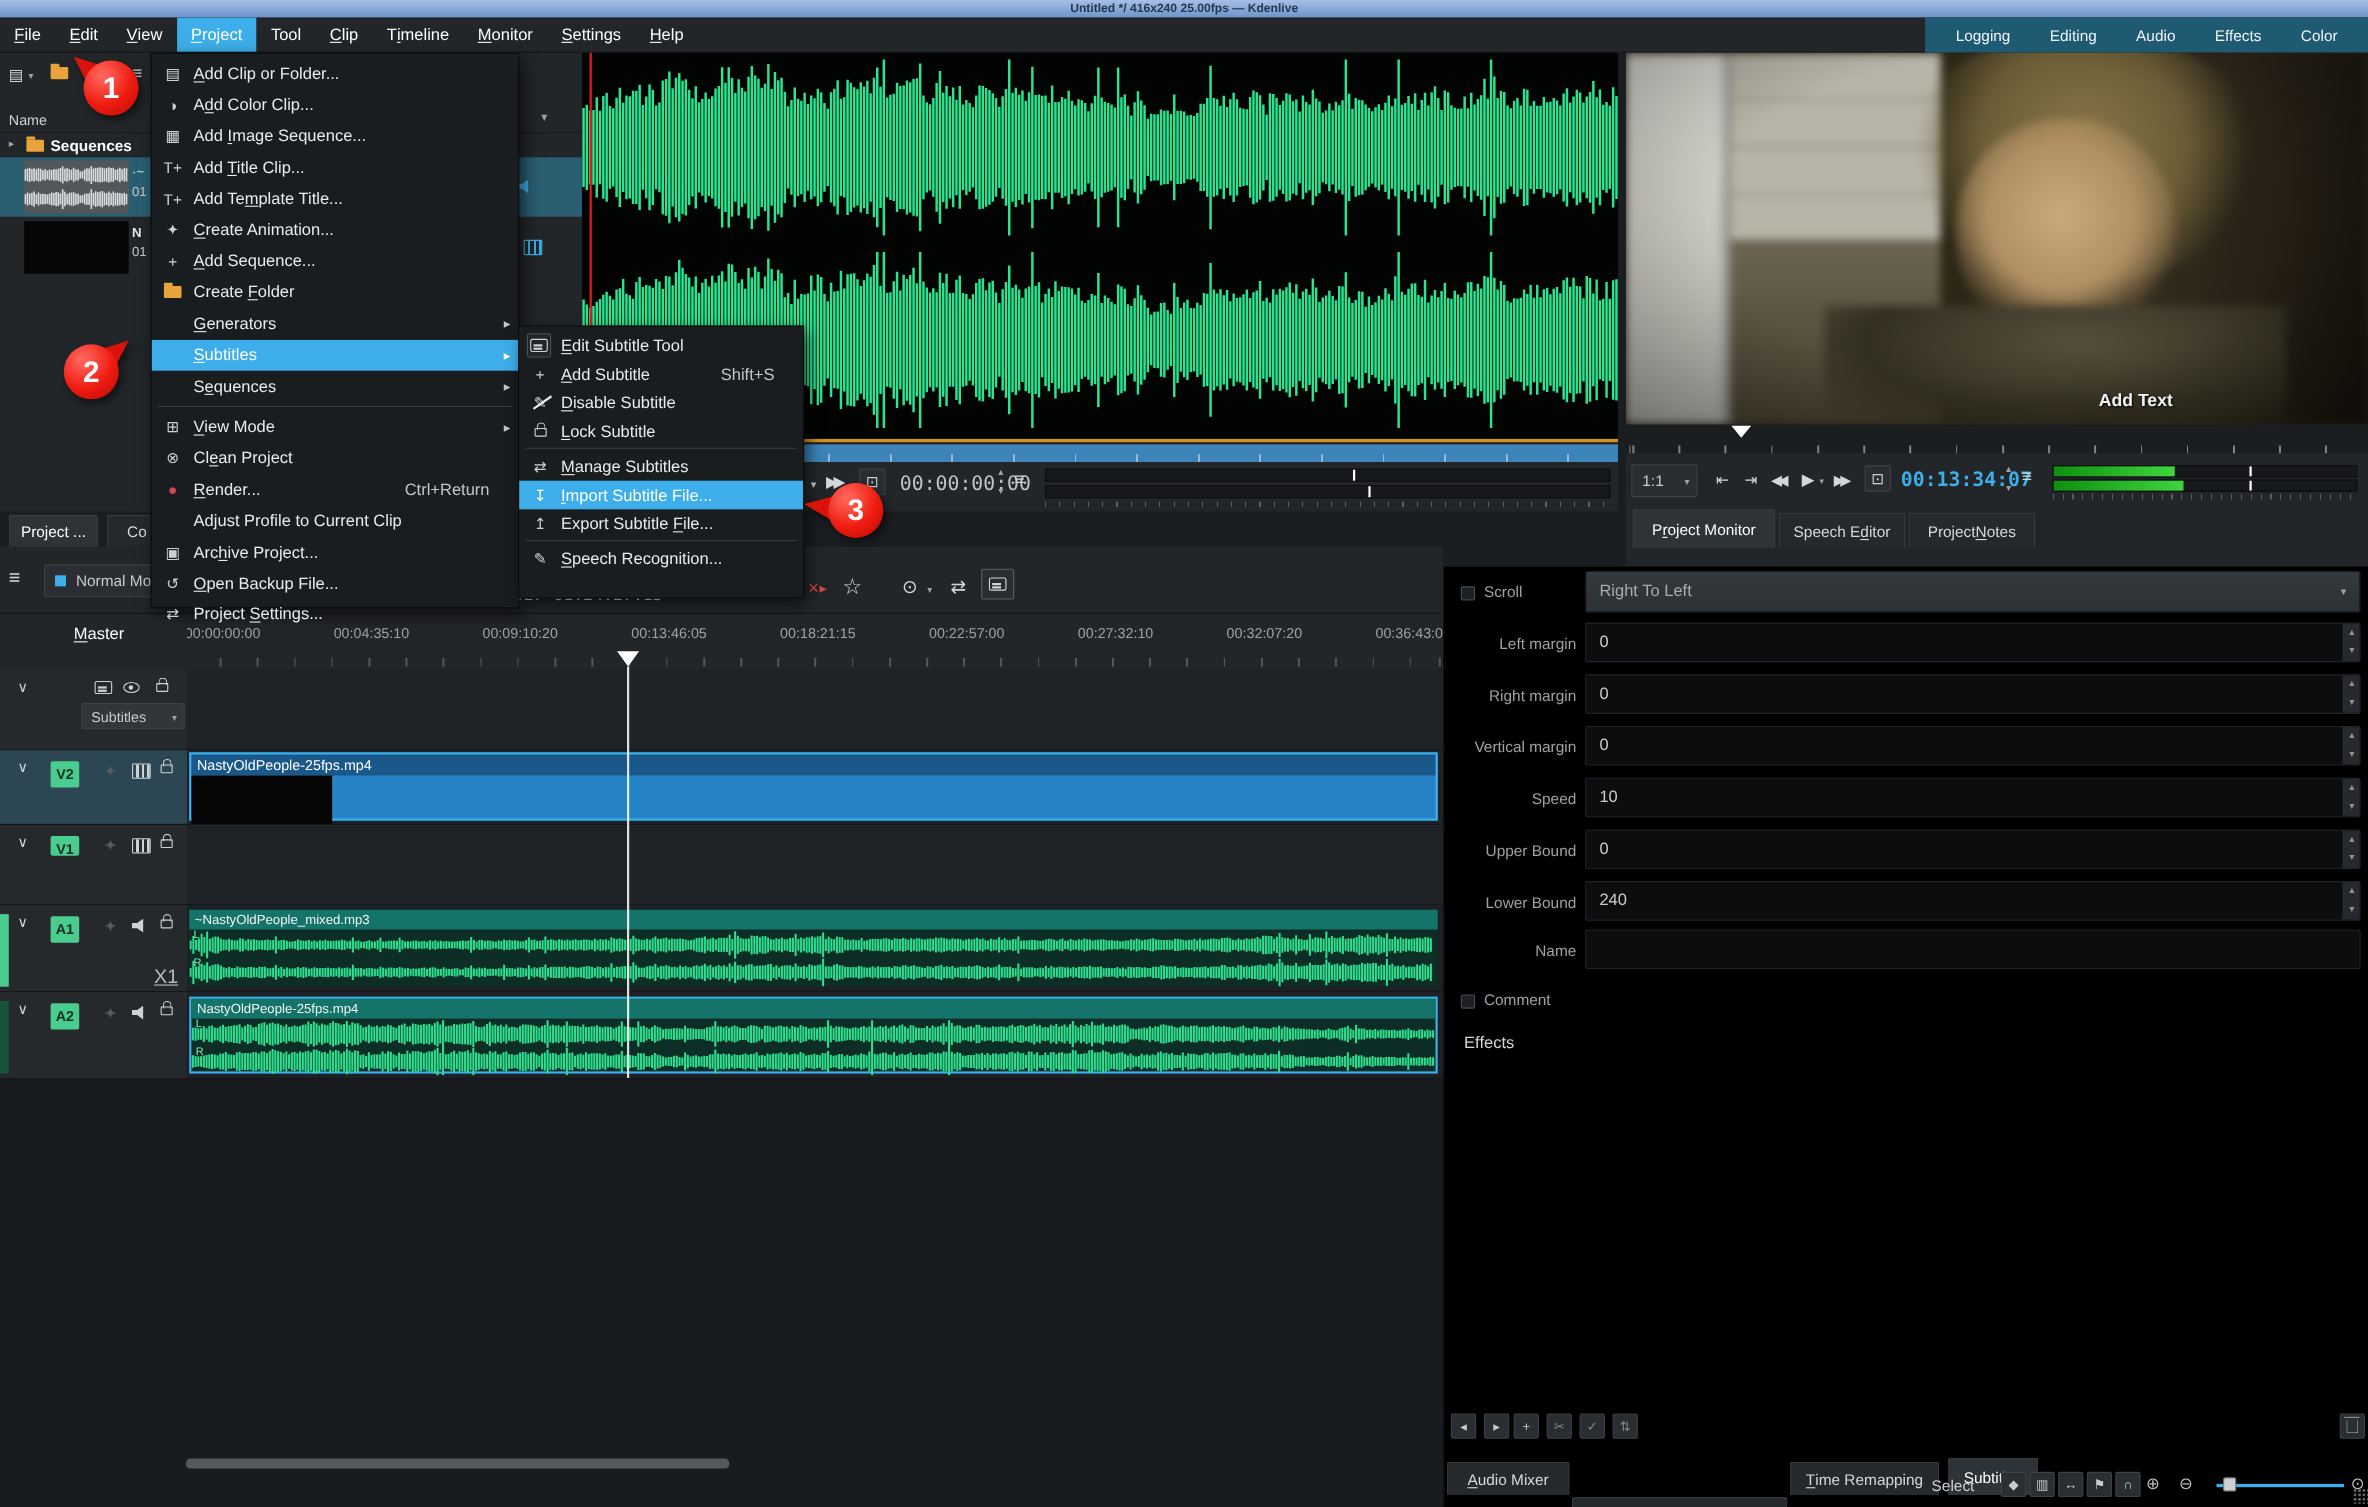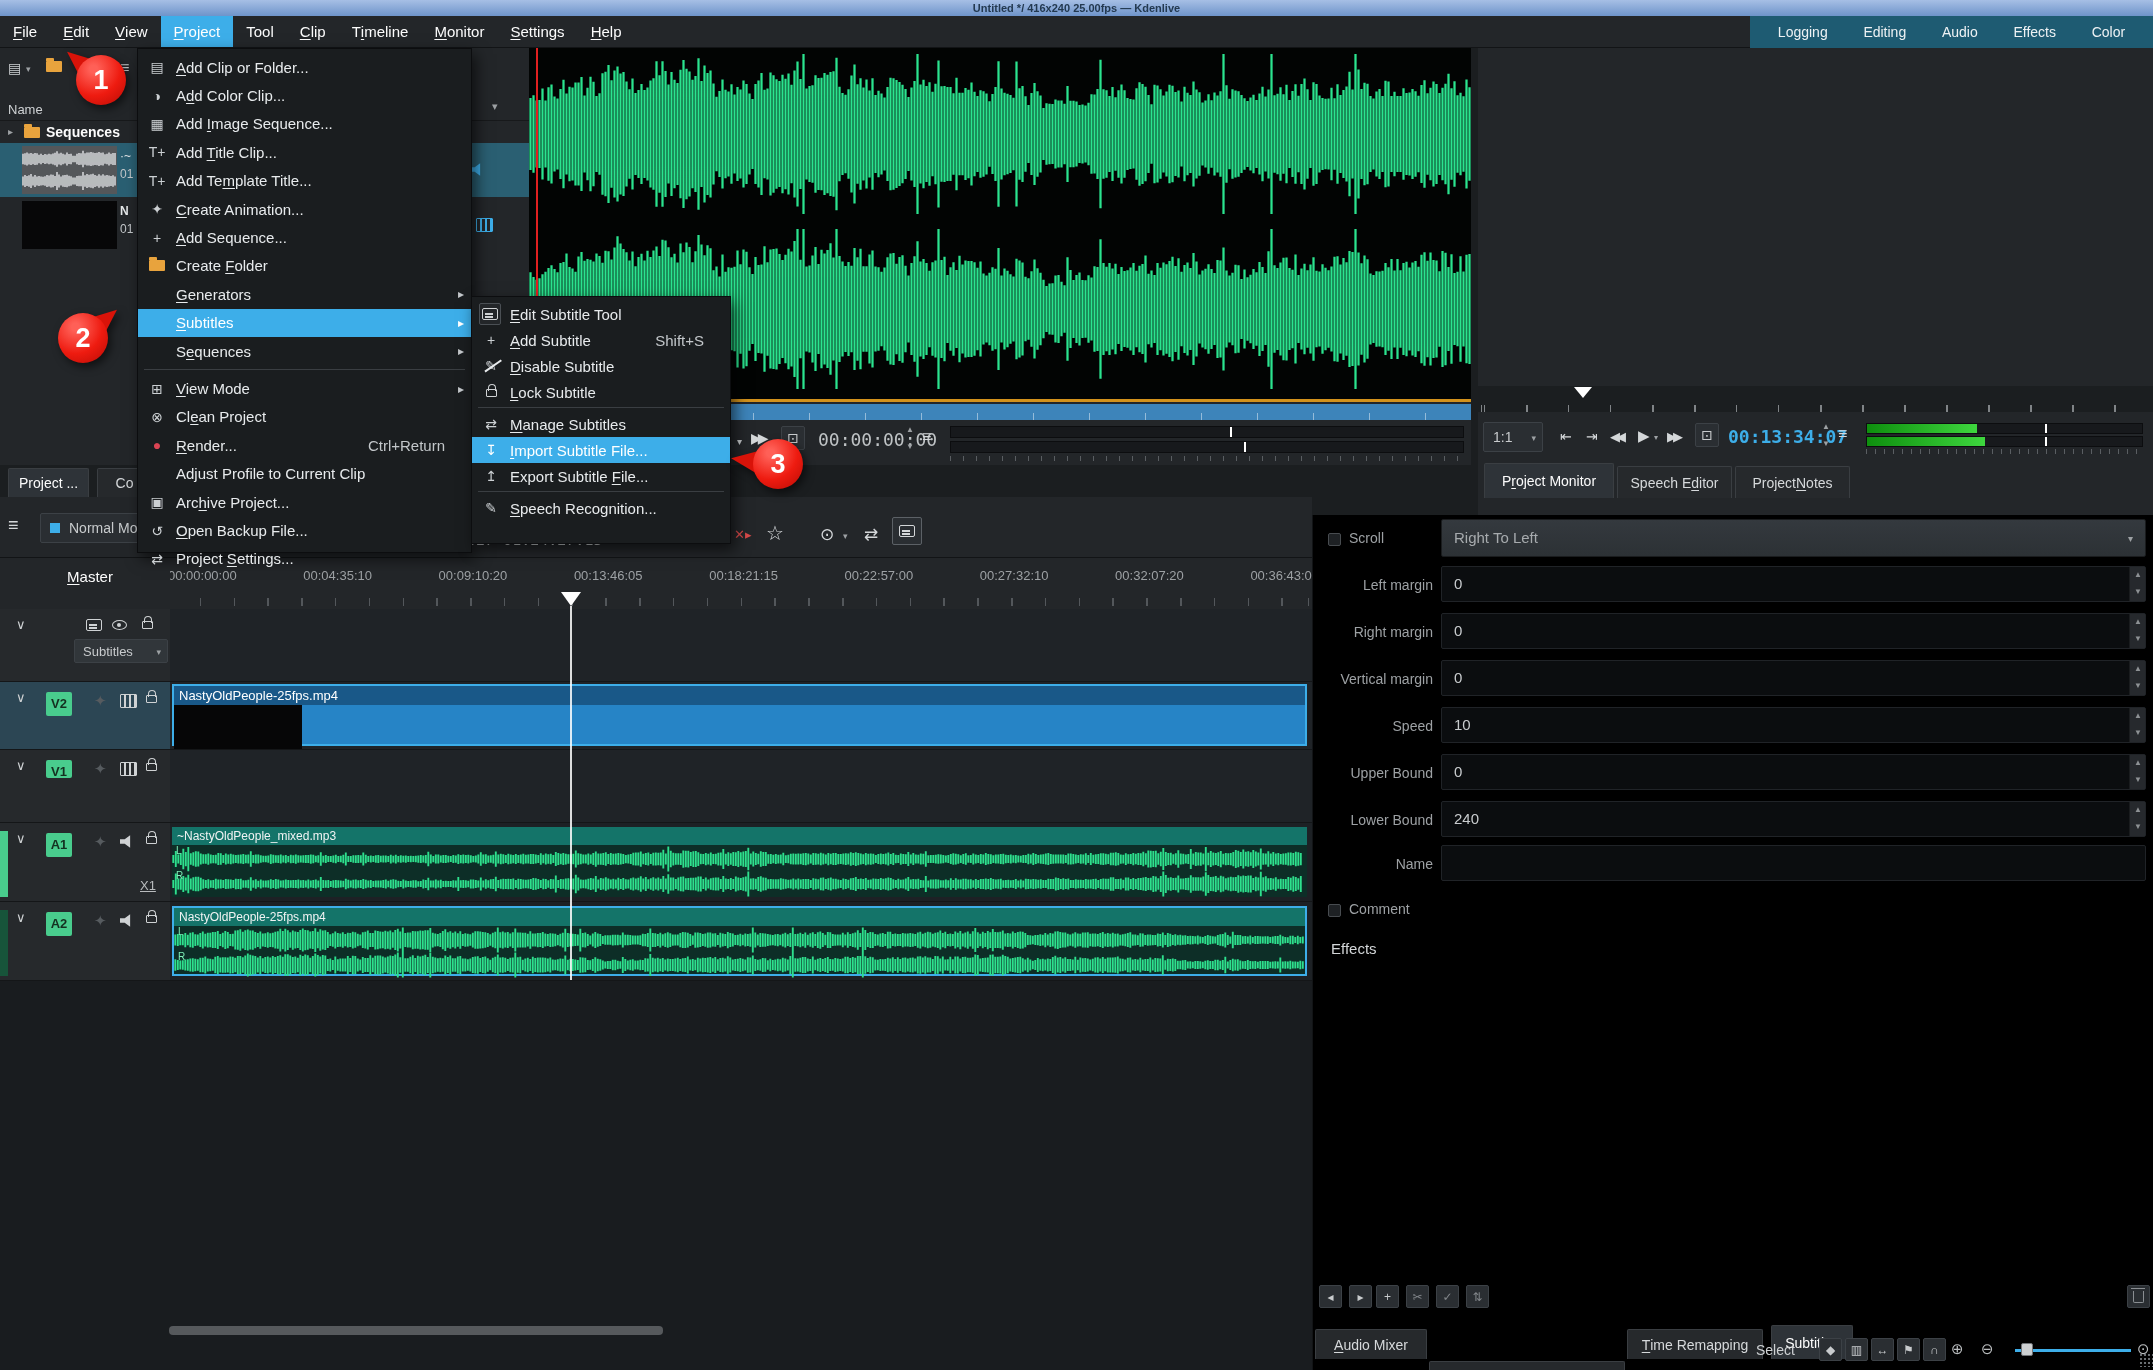--- a/index.html
+++ b/index.html
@@ -131,20 +131,33 @@
         <div style="position: absolute; left: 421px; top: 6px; width: 514px; height: 12px; background: rgb(23, 25, 28); border: 1px solid rgb(12, 13, 15);">
           <div style="position: absolute; left: 279px; top: 0px; width: 2px; height: 10px; background: rgb(255, 255, 255);"></div>
         </div>
         <div style="position: absolute; left: 421px; top: 21px; width: 514px; height: 12px; background: rgb(23, 25, 28); border: 1px solid rgb(12, 13, 15);">
           <div style="position: absolute; left: 293px; top: 0px; width: 2px; height: 10px; background: rgb(255, 255, 255);"></div>
         </div>
         <div style="position: absolute; left: 421px; top: 36px; width: 514px; height: 5px; background: repeating-linear-gradient(90deg, rgb(90, 94, 98) 0px, rgb(90, 94, 98) 1px, transparent 1px, transparent 13px);"></div>
       </div>
     </div>
   <div id="projmon" class="abs" style="left:1478px;top:48px;width:675px;height:467px;background:#232629;z-index:5">
+      <div style="position: absolute; left: 0px; top: 0px; width: 675px; height: 338px; overflow: hidden; background: rgb(44, 39, 23);">
+        <div style="position: absolute; left: 0px; top: 0px; width: 675px; height: 338px; filter: blur(4px);">
+          <div style="position: absolute; left: 0px; top: 0px; width: 96px; height: 338px; background: linear-gradient(rgb(220, 220, 212), rgb(176, 176, 168)); box-shadow: rgba(0, 0, 0, 0.35) -6px 0px 8px inset;"></div>
+          <div style="position: absolute; left: 96px; top: 0px; width: 190px; height: 170px; background: repeating-linear-gradient(0deg, rgb(183, 181, 167) 0px, rgb(183, 181, 167) 40px, rgb(154, 152, 138) 40px, rgb(154, 152, 138) 43px), rgb(178, 176, 162);"></div>
+          <div style="position: absolute; left: 96px; top: 170px; width: 190px; height: 168px; background: linear-gradient(rgb(107, 101, 82), rgb(68, 62, 45));"></div>
+          <div style="position: absolute; left: 460px; top: 0px; width: 215px; height: 338px; background: linear-gradient(100deg, rgb(58, 50, 34), rgb(22, 18, 11));"></div>
+          <div style="position: absolute; left: 250px; top: -20px; width: 330px; height: 230px; border-radius: 50%; background: radial-gradient(circle at 50% 45%, rgb(138, 119, 72) 0%, rgb(107, 92, 54) 45%, rgba(40, 33, 18, 0) 72%);"></div>
+          <div style="position: absolute; left: 300px; top: 60px; width: 200px; height: 210px; border-radius: 48%; background: radial-gradient(circle at 48% 42%, rgb(201, 169, 126) 0%, rgb(176, 143, 99) 42%, rgba(90, 70, 40, 0) 70%);"></div>
+          <div style="position: absolute; left: 180px; top: 230px; width: 420px; height: 110px; background: radial-gradient(at 55% 30%, rgb(85, 80, 60) 0%, rgb(51, 47, 32) 60%, rgba(20, 17, 10, 0) 95%);"></div>
+        </div>
+        <div style="position: absolute; left: 0px; top: 0px; width: 675px; height: 338px; background: radial-gradient(at 50% 45%, rgba(0, 0, 0, 0) 55%, rgba(0, 0, 0, 0.35) 100%);"></div>
+        <div style="position: absolute; left: 430px; top: 308px; font-size: 16px; font-weight: bold; color: rgb(244, 244, 244); text-shadow: rgb(0, 0, 0) 1px 1px 2px; white-space: nowrap;">Add Text</div>
+      </div>
       <div style="position: absolute; left: 0px; top: 338px; width: 675px; height: 26px; background: repeating-linear-gradient(90deg, rgb(128, 132, 135) 0px, rgb(128, 132, 135) 1.5px, transparent 1.5px, transparent 42px) 6px bottom / 100% 7px repeat-x rgb(27, 30, 32);">
         <div style="position: absolute; left: 96px; top: 1px; width: 0px; height: 0px; border-left: 9px solid transparent; border-right: 9px solid transparent; border-top: 11px solid rgb(255, 255, 255);"></div>
       </div>
       <div style="position: absolute; left: 0px; top: 367px; width: 675px; height: 48px; background: rgb(35, 38, 41);">
         <div class="btnbox" style="position: absolute; left: 5px; top: 7px; width: 60px; height: 30px; justify-content: flex-start; padding-left: 9px; font-size: 14px;">1:1<div style="position: absolute; right: 6px; top: 10px; font-size: 9px; color: rgb(157, 161, 164); white-space: nowrap;">▾</div></div>
         <div style="position: absolute; left: 82px; top: 13px; font-size: 14px; color: rgb(212, 215, 217); white-space: nowrap;">⇤</div>
         <div style="position: absolute; left: 108px; top: 13px; font-size: 14px; color: rgb(212, 215, 217); white-space: nowrap;">⇥</div>
         <div style="position: absolute; left: 132px; top: 14px; font-size: 13px; letter-spacing: -4px; color: rgb(212, 215, 217); white-space: nowrap;">◀◀</div>
         <div style="position: absolute; left: 160px; top: 12px; font-size: 15px; color: rgb(212, 215, 217); white-space: nowrap;">▶</div>
         <div style="position: absolute; left: 176px; top: 18px; font-size: 8px; color: rgb(157, 161, 164); white-space: nowrap;">▾</div>
@@ -231,21 +244,21 @@
         <div class="i-lock" style="position: absolute; left: 146px; top: 13px;"></div>
       </div>
       <div style="position: absolute; left: 170px; top: 285px; width: 1142px; height: 72px; background: rgb(31, 35, 39);"></div>
       <div style="position: absolute; left: 0px; top: 357px; width: 1312px; height: 1px; background: rgb(20, 22, 24);"></div>
       <div style="position: absolute; left: 0px; top: 358px; width: 170px; height: 78px; background: rgb(38, 41, 44);">
         <div style="position: absolute; left: 16px; top: 8px; font-size: 13px; color: rgb(207, 210, 212); white-space: nowrap;">∨</div>
         <div style="position: absolute; left: 46px; top: 10px; width: 26px; height: 24px; background: rgb(73, 204, 141); color: rgb(20, 48, 32); font-weight: bold; font-size: 13px; text-align: center; line-height: 24px; border-radius: 2px; white-space: nowrap;">A1</div>
         <div style="position: absolute; left: 94px; top: 10px; font-size: 15px; color: rgb(86, 91, 95); white-space: nowrap;">✦</div>
         <div class="i-spk" style="position: absolute; left: 120px; top: 12px;"></div>
         <div class="i-lock" style="position: absolute; left: 146px; top: 13px;"></div>
-        <div style="position: absolute; left: 140px; top: 55px; font-size: 13px; color: rgb(185, 188, 190); white-space: nowrap; text-decoration: underline;">X1</div>
+        <div style="position: absolute; left: 140px; top: 55px; font-size: 18px; color: rgb(185, 188, 190); white-space: nowrap; text-decoration: underline;">X1</div>
       </div>
       <div style="position: absolute; left: 170px; top: 358px; width: 1142px; height: 78px; background: rgb(29, 33, 37);"></div>
       <div style="position: absolute; left: 0px; top: 436px; width: 1312px; height: 1px; background: rgb(20, 22, 24);"></div>
       <div style="position: absolute; left: 0px; top: 366px; width: 8px; height: 66px; background: rgb(73, 204, 141);"></div>
       <div style="position: absolute; left: 172px; top: 362px; width: 1135px; height: 70px; background: rgb(13, 46, 39);">
         <svg width="1131" height="52" style="position: absolute; left: 0px; top: 18px;">
           <path d="M1.3 9.9V18.1M1.3 35.0V43.0M3.8 6.0V22.0M3.8 28.4V49.6M6.3 9.5V18.6M6.3 33.6V44.4M8.8 8.2V19.9M8.8 33.3V44.7M11.3 3.8V24.3M11.3 31.1V46.9M13.8 6.9V21.2M13.8 32.5V45.5M16.3 1.9V26.2M16.3 29.8V48.2M18.8 8.3V19.8M18.8 33.4V44.6M21.3 7.3V20.8M21.3 32.3V45.7M23.8 6.3V21.8M23.8 31.7V46.3M26.3 6.6V21.5M26.3 31.7V46.3M28.8 8.5V19.6M28.8 32.7V45.3M31.3 9.3V18.8M31.3 34.3V43.7M33.8 9.3V18.7M33.8 34.9V43.1M36.3 8.4V19.7M36.3 34.2V43.8M38.8 9.6V18.5M38.8 35.3V42.7M41.3 9.9V18.2M41.3 34.9V43.1M43.8 9.7V18.4M43.8 33.7V44.3M46.3 8.0V20.1M46.3 34.5V43.5M48.8 8.3V19.8M48.8 34.5V43.5M51.3 10.0V18.1M51.3 34.9V43.1M53.8 8.6V19.4M53.8 34.1V43.9M56.3 9.4V18.7M56.3 34.2V43.8M58.8 8.8V19.3M58.8 34.5V43.5M61.3 9.5V18.6M61.3 34.9V43.1M63.8 10.1V18.0M63.8 33.8V44.2M66.3 9.7V18.4M66.3 34.0V44.0M68.8 9.5V18.6M68.8 33.8V44.2M71.3 9.0V19.0M71.3 35.2V42.8M73.8 9.7V18.3M73.8 35.2V42.8M76.3 9.6V18.5M76.3 34.7V43.3M78.8 6.3V21.8M78.8 32.3V45.7M81.3 10.1V17.9M81.3 35.2V42.8M83.8 9.5V18.6M83.8 34.2V43.8M86.3 9.5V18.5M86.3 35.8V42.2M88.8 10.3V17.8M88.8 34.6V43.4M91.3 10.8V17.3M91.3 35.5V42.5M93.8 10.8V17.3M93.8 35.5V42.5M96.3 10.4V17.7M96.3 35.2V42.8M98.8 9.2V18.9M98.8 34.2V43.8M101.3 9.7V18.3M101.3 34.9V43.1M103.8 10.3V17.7M103.8 34.0V44.0M106.3 10.2V17.9M106.3 34.6V43.4M108.8 9.6V18.5M108.8 35.6V42.4M111.3 10.6V17.5M111.3 35.3V42.7M113.8 9.9V18.2M113.8 34.4V43.6M116.3 10.9V17.2M116.3 34.9V43.1M118.8 9.8V18.3M118.8 35.2V42.8M121.3 10.2V17.9M121.3 34.9V43.1M123.8 9.4V18.7M123.8 34.9V43.1M126.3 10.3V17.8M126.3 34.5V43.5M128.8 10.5V17.6M128.8 35.2V42.8M131.3 10.3V17.8M131.3 35.1V42.9M133.8 10.0V18.1M133.8 35.4V42.6M136.3 10.1V18.0M136.3 34.4V43.6M138.8 9.4V18.7M138.8 35.5V42.5M141.3 9.7V18.3M141.3 34.9V43.1M143.8 10.8V17.3M143.8 34.6V43.4M146.3 10.3V17.8M146.3 35.5V42.5M148.8 7.3V20.8M148.8 32.1V45.9M151.3 10.7V17.4M151.3 35.1V42.9M153.8 9.9V18.1M153.8 35.3V42.7M156.3 11.1V17.0M156.3 35.1V42.9M158.8 11.1V17.0M158.8 36.1V41.9M161.3 10.4V17.7M161.3 35.3V42.7M163.8 9.8V18.3M163.8 35.0V43.0M166.3 11.0V17.1M166.3 35.3V42.7M168.8 10.8V17.3M168.8 35.6V42.4M171.3 9.8V18.2M171.3 35.7V42.3M173.8 7.6V20.5M173.8 33.8V44.2M176.3 11.0V17.0M176.3 34.7V43.3M178.8 11.0V17.1M178.8 35.6V42.4M181.3 10.3V17.8M181.3 34.7V43.3M183.8 10.2V17.9M183.8 34.6V43.4M186.3 10.1V17.9M186.3 35.2V42.8M188.8 10.3V17.8M188.8 35.0V43.0M191.3 7.5V20.6M191.3 34.0V44.0M193.8 9.8V18.2M193.8 34.8V43.2M196.3 11.0V17.1M196.3 35.5V42.5M198.8 10.6V17.5M198.8 35.1V42.9M201.3 10.9V17.1M201.3 36.0V42.0M203.8 10.3V17.8M203.8 35.5V42.5M206.3 10.1V18.0M206.3 35.6V42.4M208.8 10.8V17.3M208.8 35.4V42.6M211.3 10.6V17.5M211.3 35.1V42.9M213.8 10.5V17.6M213.8 34.6V43.4M216.3 11.1V17.0M216.3 35.8V42.2M218.8 9.7V18.4M218.8 34.8V43.2M221.3 10.7V17.4M221.3 34.3V43.7M223.8 9.7V18.4M223.8 34.7V43.3M226.3 10.9V17.2M226.3 35.8V42.2M228.8 10.3V17.8M228.8 35.9V42.1M231.3 10.8V17.2M231.3 34.4V43.6M233.8 10.4V17.7M233.8 35.6V42.4M236.3 11.0V17.0M236.3 35.9V42.1M238.8 10.8V17.3M238.8 35.8V42.2M241.3 11.0V17.0M241.3 35.2V42.8M243.8 10.7V17.3M243.8 35.3V42.7M246.3 10.4V17.7M246.3 36.3V41.7M248.8 10.0V18.1M248.8 36.1V41.9M251.3 10.5V17.6M251.3 34.6V43.4M253.8 9.9V18.2M253.8 34.9V43.1M256.3 6.8V21.2M256.3 32.7V45.3M258.8 9.5V18.6M258.8 35.4V42.6M261.3 10.9V17.2M261.3 35.6V42.4M263.8 9.6V18.5M263.8 34.5V43.5M266.3 9.6V18.5M266.3 35.4V42.6M268.8 10.5V17.6M268.8 34.8V43.2M271.3 10.0V18.1M271.3 35.9V42.1M273.8 10.0V18.1M273.8 35.7V42.3M276.3 10.7V17.4M276.3 36.0V42.0M278.8 11.1V17.0M278.8 36.1V41.9M281.3 10.1V17.9M281.3 35.2V42.8M283.8 10.4V17.7M283.8 35.5V42.5M286.3 9.2V18.9M286.3 32.0V46.0M288.8 9.9V18.2M288.8 35.3V42.7M291.3 9.5V18.6M291.3 35.0V43.0M293.8 10.0V18.0M293.8 35.3V42.7M296.3 9.7V18.4M296.3 35.8V42.2M298.8 10.3V17.8M298.8 34.6V43.4M301.3 10.9V17.2M301.3 34.6V43.4M303.8 10.6V17.5M303.8 34.9V43.1M306.3 9.6V18.4M306.3 35.4V42.6M308.8 7.2V20.8M308.8 32.5V45.5M311.3 9.6V18.5M311.3 35.4V42.6M313.8 9.2V18.9M313.8 34.3V43.7M316.3 10.4V17.7M316.3 35.3V42.7M318.8 10.3V17.8M318.8 34.3V43.7M321.3 9.7V18.4M321.3 34.0V44.0M323.8 6.4V21.7M323.8 31.8V46.2M326.3 9.6V18.4M326.3 35.0V43.0M328.8 8.8V19.2M328.8 34.2V43.8M331.3 9.3V18.8M331.3 33.8V44.2M333.8 10.0V18.1M333.8 34.0V44.0M336.3 8.8V19.3M336.3 33.8V44.2M338.8 9.4V18.7M338.8 34.0V44.0M341.3 9.9V18.2M341.3 33.6V44.4M343.8 9.0V19.1M343.8 35.1V42.9M346.3 10.1V18.0M346.3 33.8V44.2M348.8 9.5V18.5M348.8 34.1V43.9M351.3 8.8V19.3M351.3 34.6V43.4M353.8 9.7V18.4M353.8 34.8V43.2M356.3 9.6V18.5M356.3 34.4V43.6M358.8 9.0V19.1M358.8 33.9V44.1M361.3 9.1V19.0M361.3 33.1V44.9M363.8 9.6V18.4M363.8 33.3V44.7M366.3 10.0V18.1M366.3 34.0V44.0M368.8 8.3V19.7M368.8 35.0V43.0M371.3 9.8V18.3M371.3 33.7V44.3M373.8 8.6V19.5M373.8 34.0V44.0M376.3 9.3V18.8M376.3 35.2V42.8M378.8 8.8V19.2M378.8 34.1V43.9M381.3 10.0V18.1M381.3 34.3V43.7M383.8 7.0V21.1M383.8 30.6V47.4M386.3 8.1V19.9M386.3 34.9V43.1M388.8 8.8V19.3M388.8 33.9V44.1M391.3 8.0V20.1M391.3 34.2V43.8M393.8 8.7V19.4M393.8 33.4V44.6M396.3 9.3V18.8M396.3 33.2V44.8M398.8 9.3V18.8M398.8 34.3V43.7M401.3 8.7V19.3M401.3 33.5V44.5M403.8 5.6V22.4M403.8 29.8V48.2M406.3 8.2V19.8M406.3 32.5V45.5M408.8 8.8V19.3M408.8 34.6V43.4M411.3 9.4V18.6M411.3 34.8V43.2M413.8 9.6V18.4M413.8 34.5V43.5M416.3 8.4V19.7M416.3 33.7V44.3M418.8 9.4V18.7M418.8 33.0V45.0M421.3 8.0V20.0M421.3 33.4V44.6M423.8 6.4V21.7M423.8 31.1V46.9M426.3 8.4V19.7M426.3 34.6V43.4M428.8 8.4V19.7M428.8 33.1V44.9M431.3 8.0V20.1M431.3 33.5V44.5M433.8 7.3V20.8M433.8 32.3V45.7M436.3 9.0V19.1M436.3 33.4V44.6M438.8 8.1V20.0M438.8 34.4V43.6M441.3 8.7V19.4M441.3 33.8V44.2M443.8 8.5V19.6M443.8 34.6V43.4M446.3 8.1V19.9M446.3 32.8V45.2M448.8 8.6V19.5M448.8 34.1V43.9M451.3 9.1V18.9M451.3 33.1V44.9M453.8 9.9V18.2M453.8 34.3V43.7M456.3 9.6V18.5M456.3 34.6V43.4M458.8 9.0V19.1M458.8 33.2V44.8M461.3 7.7V20.3M461.3 32.6V45.4M463.8 7.5V20.6M463.8 33.5V44.5M466.3 7.5V20.6M466.3 32.8V45.2M468.8 6.4V21.7M468.8 31.2V46.8M471.3 8.8V19.3M471.3 33.4V44.6M473.8 8.1V20.0M473.8 32.1V45.9M476.3 7.5V20.5M476.3 34.3V43.7M478.8 9.1V19.0M478.8 33.3V44.7M481.3 7.7V20.4M481.3 32.3V45.7M483.8 7.5V20.5M483.8 33.5V44.5M486.3 7.8V20.2M486.3 32.6V45.4M488.8 7.6V20.5M488.8 33.8V44.2M491.3 4.7V23.4M491.3 31.0V47.0M493.8 8.6V19.4M493.8 33.5V44.5M496.3 1.6V26.5M496.3 29.3V48.7M498.8 5.7V22.3M498.8 32.4V45.6M501.3 7.7V20.4M501.3 32.5V45.5M503.8 8.3V19.8M503.8 34.1V43.9M506.3 8.3V19.8M506.3 32.4V45.6M508.8 8.2V19.9M508.8 31.7V46.3M511.3 5.4V22.7M511.3 31.6V46.4M513.8 5.8V22.3M513.8 33.3V44.7M516.3 5.7V22.4M516.3 32.9V45.1M518.8 7.1V21.0M518.8 32.8V45.2M521.3 6.2V21.9M521.3 32.8V45.2M523.8 6.0V22.1M523.8 32.6V45.4M526.3 7.2V20.9M526.3 31.5V46.5M528.8 8.8V19.2M528.8 31.4V46.6M531.3 9.1V19.0M531.3 34.0V44.0M533.8 7.9V20.2M533.8 32.5V45.5M536.3 8.7V19.4M536.3 34.5V43.5M538.8 7.5V20.6M538.8 33.2V44.8M541.3 8.9V19.1M541.3 32.7V45.3M543.8 8.8V19.3M543.8 32.6V45.4M546.3 7.7V20.4M546.3 32.4V45.6M548.8 7.6V20.4M548.8 34.1V43.9M551.3 4.0V24.1M551.3 31.0V47.0M553.8 8.7V19.4M553.8 33.4V44.6M556.3 7.2V20.9M556.3 34.0V44.0M558.8 8.3V19.8M558.8 33.0V45.0M561.3 7.0V21.1M561.3 34.0V44.0M563.8 7.2V20.9M563.8 31.6V46.4M566.3 6.1V22.0M566.3 32.5V45.5M568.8 7.3V20.8M568.8 32.9V45.1M571.3 6.4V21.7M571.3 32.3V45.7M573.8 6.0V22.1M573.8 31.6V46.4M576.3 2.7V25.3M576.3 26.5V51.5M578.8 8.6V19.5M578.8 33.6V44.4M581.3 6.5V21.6M581.3 33.3V44.7M583.8 8.1V19.9M583.8 33.8V44.2M586.3 8.8V19.3M586.3 32.0V46.0M588.8 6.3V21.7M588.8 31.3V46.7M591.3 7.0V21.1M591.3 32.6V45.4M593.8 7.0V21.1M593.8 32.7V45.3M596.3 9.3V18.8M596.3 34.2V43.8M598.8 9.1V19.0M598.8 34.1V43.9M601.3 9.7V18.3M601.3 34.3V43.7M603.8 9.1V19.0M603.8 34.2V43.8M606.3 9.7V18.4M606.3 34.3V43.7M608.8 9.6V18.5M608.8 33.2V44.8M611.3 7.8V20.2M611.3 33.7V44.3M613.8 10.2V17.9M613.8 34.3V43.7M616.3 9.7V18.3M616.3 34.8V43.2M618.8 8.8V19.2M618.8 34.5V43.5M621.3 8.5V19.5M621.3 33.6V44.4M623.8 8.7V19.4M623.8 34.5V43.5M626.3 8.6V19.4M626.3 33.4V44.6M628.8 8.8V19.3M628.8 34.4V43.6M631.3 8.2V19.9M631.3 34.0V44.0M633.8 7.9V20.2M633.8 34.1V43.9M636.3 8.6V19.5M636.3 33.9V44.1M638.8 9.6V18.5M638.8 35.1V42.9M641.3 8.0V20.1M641.3 33.2V44.8M643.8 8.3V19.8M643.8 33.7V44.3M646.3 8.7V19.4M646.3 34.2V43.8M648.8 7.8V20.3M648.8 32.7V45.3M651.3 8.5V19.6M651.3 32.6V45.4M653.8 9.4V18.7M653.8 33.9V44.1M656.3 7.9V20.2M656.3 33.2V44.8M658.8 8.8V19.3M658.8 32.5V45.5M661.3 7.9V20.1M661.3 33.7V44.3M663.8 8.0V20.1M663.8 33.8V44.2M666.3 8.9V19.2M666.3 34.5V43.5M668.8 9.1V18.9M668.8 35.0V43.0M671.3 8.5V19.5M671.3 33.5V44.5M673.8 8.2V19.9M673.8 33.9V44.1M676.3 8.6V19.4M676.3 34.7V43.3M678.8 7.2V20.8M678.8 33.2V44.8M681.3 7.9V20.1M681.3 33.0V45.0M683.8 7.2V20.9M683.8 32.0V46.0M686.3 7.9V20.2M686.3 34.0V44.0M688.8 8.5V19.6M688.8 33.5V44.5M691.3 9.2V18.9M691.3 34.0V44.0M693.8 7.9V20.2M693.8 33.1V44.9M696.3 8.7V19.4M696.3 34.7V43.3M698.8 8.4V19.7M698.8 34.5V43.5M701.3 8.8V19.3M701.3 33.6V44.4M703.8 10.1V17.9M703.8 33.8V44.2M706.3 9.1V19.0M706.3 34.1V43.9M708.8 8.5V19.5M708.8 33.0V45.0M711.3 9.0V19.1M711.3 33.8V44.2M713.8 8.5V19.5M713.8 33.2V44.8M716.3 7.6V20.5M716.3 32.6V45.4M718.8 8.9V19.1M718.8 33.1V44.9M721.3 8.1V20.0M721.3 34.2V43.8M723.8 9.7V18.3M723.8 35.0V43.0M726.3 10.0V18.1M726.3 33.8V44.2M728.8 8.4V19.7M728.8 34.7V43.3M731.3 9.1V19.0M731.3 34.4V43.6M733.8 9.2V18.9M733.8 33.6V44.4M736.3 7.0V21.0M736.3 31.9V46.1M738.8 9.5V18.6M738.8 34.4V43.6M741.3 8.0V20.0M741.3 34.1V43.9M743.8 9.4V18.6M743.8 34.2V43.8M746.3 9.7V18.4M746.3 33.8V44.2M748.8 8.6V19.5M748.8 34.9V43.1M751.3 8.8V19.2M751.3 35.2V42.8M753.8 6.3V21.8M753.8 31.0V47.0M756.3 10.2V17.9M756.3 35.6V42.4M758.8 10.0V18.0M758.8 34.4V43.6M761.3 10.1V18.0M761.3 34.6V43.4M763.8 9.7V18.4M763.8 34.3V43.7M766.3 9.3V18.8M766.3 34.4V43.6M768.8 9.5V18.6M768.8 35.2V42.8M771.3 9.9V18.2M771.3 35.2V42.8M773.8 10.4V17.6M773.8 34.6V43.4M776.3 10.0V18.1M776.3 35.2V42.8M778.8 9.0V19.1M778.8 33.2V44.8M781.3 8.3V19.8M781.3 34.9V43.1M783.8 8.7V19.4M783.8 33.2V44.8M786.3 9.3V18.8M786.3 34.6V43.4M788.8 10.2V17.9M788.8 34.5V43.5M791.3 9.1V19.0M791.3 33.8V44.2M793.8 8.2V19.8M793.8 33.8V44.2M796.3 10.3V17.8M796.3 34.5V43.5M798.8 9.9V18.1M798.8 34.3V43.7M801.3 8.6V19.5M801.3 35.2V42.8M803.8 9.6V18.5M803.8 34.1V43.9M806.3 10.0V18.1M806.3 35.0V43.0M808.8 8.9V19.1M808.8 33.9V44.1M811.3 9.5V18.6M811.3 34.0V44.0M813.8 8.1V20.0M813.8 33.5V44.5M816.3 8.9V19.2M816.3 34.0V44.0M818.8 9.2V18.9M818.8 33.0V45.0M821.3 10.2V17.9M821.3 34.1V43.9M823.8 9.6V18.4M823.8 34.4V43.6M826.3 9.4V18.6M826.3 34.2V43.8M828.8 9.1V19.0M828.8 33.7V44.3M831.3 8.8V19.3M831.3 35.2V42.8M833.8 9.7V18.3M833.8 35.0V43.0M836.3 10.1V18.0M836.3 34.8V43.2M838.8 9.5V18.5M838.8 35.2V42.8M841.3 10.3V17.8M841.3 34.9V43.1M843.8 9.9V18.2M843.8 34.0V44.0M846.3 10.6V17.5M846.3 35.4V42.6M848.8 10.7V17.4M848.8 34.5V43.5M851.3 10.0V18.1M851.3 35.6V42.4M853.8 10.0V18.0M853.8 33.8V44.2M856.3 8.8V19.3M856.3 34.0V44.0M858.8 9.6V18.5M858.8 34.5V43.5M861.3 8.1V19.9M861.3 34.0V44.0M863.8 9.0V19.1M863.8 34.2V43.8M866.3 9.9V18.2M866.3 34.8V43.2M868.8 9.4V18.7M868.8 34.3V43.7M871.3 9.2V18.9M871.3 35.1V42.9M873.8 8.5V19.6M873.8 35.0V43.0M876.3 8.0V20.0M876.3 33.8V44.2M878.8 9.1V18.9M878.8 33.9V44.1M881.3 9.4V18.7M881.3 34.0V44.0M883.8 9.5V18.6M883.8 32.6V45.4M886.3 9.5V18.5M886.3 33.0V45.0M888.8 9.6V18.5M888.8 33.9V44.1M891.3 9.4V18.7M891.3 33.3V44.7M893.8 9.9V18.1M893.8 33.9V44.1M896.3 8.5V19.5M896.3 33.5V44.5M898.8 8.6V19.5M898.8 35.1V42.9M901.3 8.9V19.2M901.3 35.1V42.9M903.8 9.5V18.6M903.8 34.3V43.7M906.3 10.0V18.1M906.3 34.8V43.2M908.8 9.3V18.8M908.8 34.8V43.2M911.3 9.6V18.4M911.3 35.0V43.0M913.8 8.3V19.8M913.8 34.0V44.0M916.3 10.0V18.1M916.3 34.4V43.6M918.8 8.1V20.0M918.8 34.4V43.6M921.3 9.8V18.2M921.3 34.1V43.9M923.8 9.2V18.9M923.8 33.7V44.3M926.3 9.0V19.0M926.3 35.1V42.9M928.8 8.3V19.8M928.8 33.9V44.1M931.3 8.2V19.9M931.3 33.6V44.4M933.8 8.7V19.4M933.8 33.7V44.3M936.3 9.2V18.9M936.3 33.8V44.2M938.8 7.8V20.3M938.8 32.3V45.7M941.3 7.8V20.3M941.3 32.2V45.8M943.8 7.3V20.8M943.8 33.9V44.1M946.3 7.9V20.2M946.3 34.1V43.9M948.8 9.4V18.7M948.8 33.6V44.4M951.3 9.7V18.4M951.3 34.7V43.3M953.8 8.2V19.9M953.8 32.6V45.4M956.3 9.3V18.8M956.3 32.6V45.4M958.8 9.0V19.1M958.8 34.1V43.9M961.3 7.9V20.2M961.3 33.0V45.0M963.8 8.8V19.3M963.8 34.0V44.0M966.3 8.1V19.9M966.3 32.9V45.1M968.8 8.2V19.9M968.8 33.0V45.0M971.3 6.8V21.2M971.3 32.6V45.4M973.8 8.3V19.8M973.8 32.1V45.9M976.3 5.6V22.5M976.3 32.9V45.1M978.8 5.7V22.4M978.8 32.7V45.3M981.3 6.0V22.0M981.3 31.0V47.0M983.8 5.8V22.3M983.8 31.5V46.5M986.3 8.3V19.7M986.3 33.3V44.7M988.8 6.7V21.3M988.8 31.0V47.0M991.3 3.1V24.9M991.3 26.5V51.5M993.8 7.0V21.1M993.8 30.1V47.9M996.3 8.0V20.1M996.3 32.8V45.2M998.8 7.8V20.3M998.8 32.2V45.8M1001.3 9.2V18.8M1001.3 33.0V45.0M1003.8 8.2V19.8M1003.8 32.7V45.3M1006.3 5.3V22.7M1006.3 30.4V47.6M1008.8 8.6V19.5M1008.8 33.6V44.4M1011.3 8.8V19.3M1011.3 33.5V44.5M1013.8 9.6V18.5M1013.8 32.9V45.1M1016.3 9.1V19.0M1016.3 32.8V45.2M1018.8 4.1V23.9M1018.8 30.2V47.8M1021.3 8.4V19.7M1021.3 32.3V45.7M1023.8 7.1V21.0M1023.8 32.3V45.7M1026.3 7.6V20.5M1026.3 32.2V45.8M1028.8 7.4V20.7M1028.8 32.6V45.4M1031.3 8.5V19.6M1031.3 31.6V46.4M1033.8 1.9V26.2M1033.8 27.3V50.7M1036.3 7.8V20.3M1036.3 29.9V48.1M1038.8 6.0V22.1M1038.8 32.1V45.9M1041.3 7.6V20.5M1041.3 31.7V46.3M1043.8 7.9V20.1M1043.8 30.9V47.1M1046.3 7.2V20.9M1046.3 32.7V45.3M1048.8 5.9V22.2M1048.8 30.7V47.3M1051.3 8.7V19.4M1051.3 31.5V46.5M1053.8 7.9V20.2M1053.8 33.2V44.8M1056.3 8.2V19.9M1056.3 32.4V45.6M1058.8 7.9V20.2M1058.8 31.8V46.2M1061.3 6.9V21.2M1061.3 32.2V45.8M1063.8 5.0V23.1M1063.8 31.9V46.1M1066.3 5.8V22.3M1066.3 30.3V47.7M1068.8 7.0V21.1M1068.8 31.3V46.7M1071.3 4.6V23.5M1071.3 30.4V47.6M1073.8 6.7V21.3M1073.8 31.1V46.9M1076.3 6.3V21.8M1076.3 30.4V47.6M1078.8 7.3V20.8M1078.8 30.4V47.6M1081.3 5.1V23.0M1081.3 32.9V45.1M1083.8 6.6V21.5M1083.8 31.8V46.2M1086.3 7.5V20.6M1086.3 32.4V45.6M1088.8 3.5V24.6M1088.8 26.8V51.2M1091.3 8.3V19.7M1091.3 32.2V45.8M1093.8 8.6V19.4M1093.8 31.2V46.8M1096.3 6.3V21.7M1096.3 33.3V44.7M1098.8 8.6V19.5M1098.8 33.0V45.0M1101.3 7.0V21.1M1101.3 33.6V44.4M1103.8 8.6V19.5M1103.8 32.3V45.7M1106.3 7.9V20.2M1106.3 34.3V43.7M1108.8 8.9V19.2M1108.8 33.7V44.3M1111.3 8.4V19.7M1111.3 33.9V44.1M1113.8 8.2V19.8M1113.8 33.9V44.1M1116.3 7.5V20.5M1116.3 31.9V46.1M1118.8 7.5V20.6M1118.8 32.7V45.3M1121.3 8.1V20.0M1121.3 31.2V46.8M1123.8 6.8V21.2M1123.8 32.0V46.0M1126.3 7.3V20.8M1126.3 33.3V44.7M1128.8 7.9V20.2M1128.8 31.1V46.9" stroke="#2ee08d" stroke-width="1.88" fill="none"></path>
         </svg>
         <div style="position: absolute; left: 0px; top: 0px; width: 100%; height: 18px; background: rgba(22, 128, 118, 0.85); font-size: 12px; color: rgb(240, 243, 243); padding-left: 5px; line-height: 18px; white-space: nowrap;">~NastyOldPeople_mixed.mp3</div>
         <div style="position: absolute; left: 4px; top: 18px; font-size: 10px; color: rgb(126, 240, 184); white-space: nowrap;">L</div>

